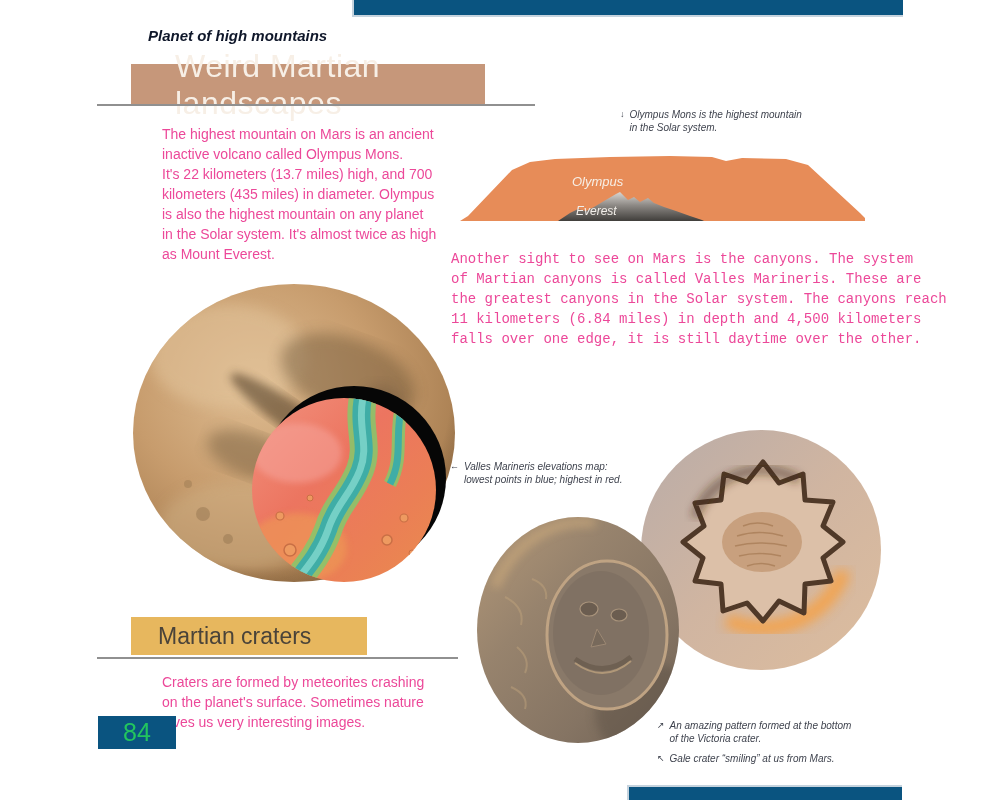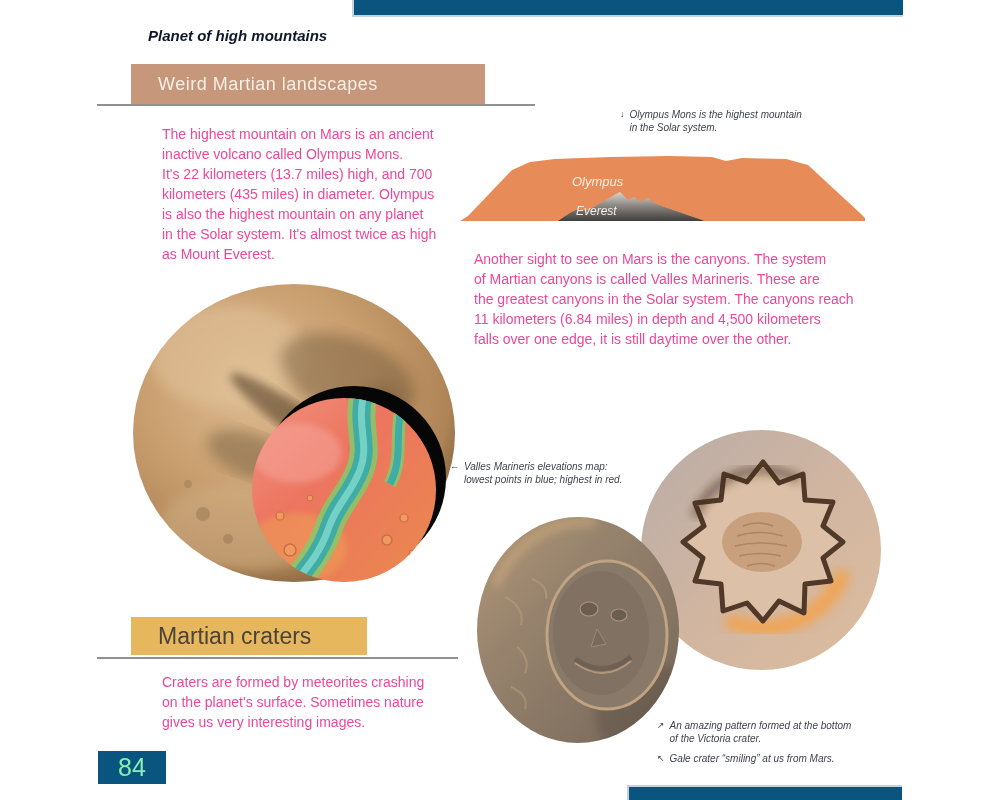--- a/index.html
+++ b/index.html
@@ -7,52 +7,52 @@
         font-family:"Liberation Sans","DejaVu Sans",sans-serif;}
 
   .edge-bar{position:absolute;background:#0A5480;}
   .edge-bar.top{left:352px;top:0;width:549px;height:15px;border-bottom:2px solid #C5D3DE;border-left:2px solid #C5D3DE;}
   .edge-bar.bottom{left:627px;top:785px;width:273px;height:15px;border-top:2px solid #C5D3DE;border-left:2px solid #C5D3DE;}
 
   .kicker{position:absolute;left:148px;top:27px;font-size:15px;font-style:italic;font-weight:700;color:#0f172a;}
 
   .h-box{position:absolute;display:flex;align-items:center;}
   .h-box.landscapes{left:131px;top:64px;width:354px;height:41px;background:#C6977A;}
-  .h-box.landscapes .h-label{color:#F7EFE6;font-size:18px;font-weight:400;letter-spacing:.5px;padding-left:27px;}
+  .h-box.landscapes .h-label{color:#F7EFE6;font-size:32px;font-weight:400;letter-spacing:.5px;padding-left:44px;}
   .h-box.craters{left:131px;top:617px;width:236px;height:38px;background:#E7B75E;}
   .h-box.craters .h-label{color:#4A4339;font-size:23px;font-weight:400;padding-left:27px;}
 
   .rule{position:absolute;height:2px;background:#909090;}
   .rule.r1{left:97px;top:104px;width:438px;}
   .rule.r2{left:97px;top:657px;width:361px;}
 
   .body-par{position:absolute;font-size:14px;line-height:20px;color:#ec4899;}
   .body-par.p1{left:162px;top:124px;}
-  .body-par.p2{left:474px;top:249px;}
+  .body-par.p2{left:451px;top:249px;font-family:Liberation Mono, monospace;}
   .body-par.p3{left:162px;top:672px;}
 
   .cap{position:absolute;display:flex;gap:5px;font-size:10px;line-height:13px;
        font-style:italic;color:#3F434E;}
   .cap .arr{font-style:normal;font-size:9px;line-height:13px;}
   .cap.diagram{left:620px;top:108px;}
   .cap.valles1{left:450px;top:425px;}
   .cap.valles2{left:450px;top:460px;}
   .cap.victoria{left:657px;top:719px;}
   .cap.gale{left:657px;top:752px;}
 
   .fig{position:absolute;}
   .fig.diagram{left:460px;top:148px;width:405px;height:75px;}
   .fig.globe{left:133px;top:284px;width:322px;height:298px;z-index:1;}
   .circle-black{position:absolute;left:262px;top:386px;width:184px;height:184px;border-radius:50%;background:#060606;z-index:2;}
   .fig.elev{left:252px;top:398px;width:184px;height:184px;z-index:3;}
   .fig.victoria{left:641px;top:430px;width:240px;height:240px;z-index:1;}
   .fig.gale{left:477px;top:517px;width:202px;height:226px;z-index:2;}
 
-  .page-num{position:absolute;left:98px;top:751px;width:68px;height:33px;background:#0A5480;
-            display:flex;align-items:center;justify-content:center;color:#86efac;font-size:25px;}
+  .page-num{position:absolute;left:98px;top:716px;width:78px;height:33px;background:#0A5480;
+            display:flex;align-items:center;justify-content:center;color:#22c55e;font-size:25px;}
 </style>
 </head>
 <body>
 
 <div class="page">
 
   <div class="edge-bar top"></div>
 
   <div class="kicker">Planet of high mountains</div>
 

